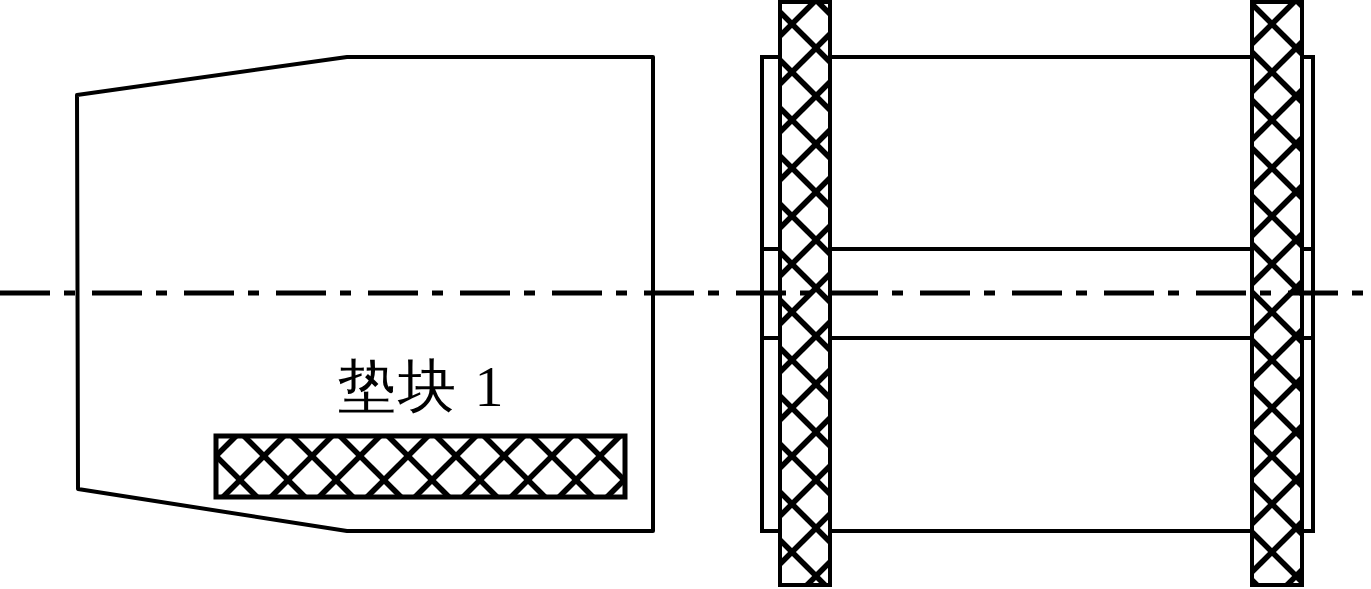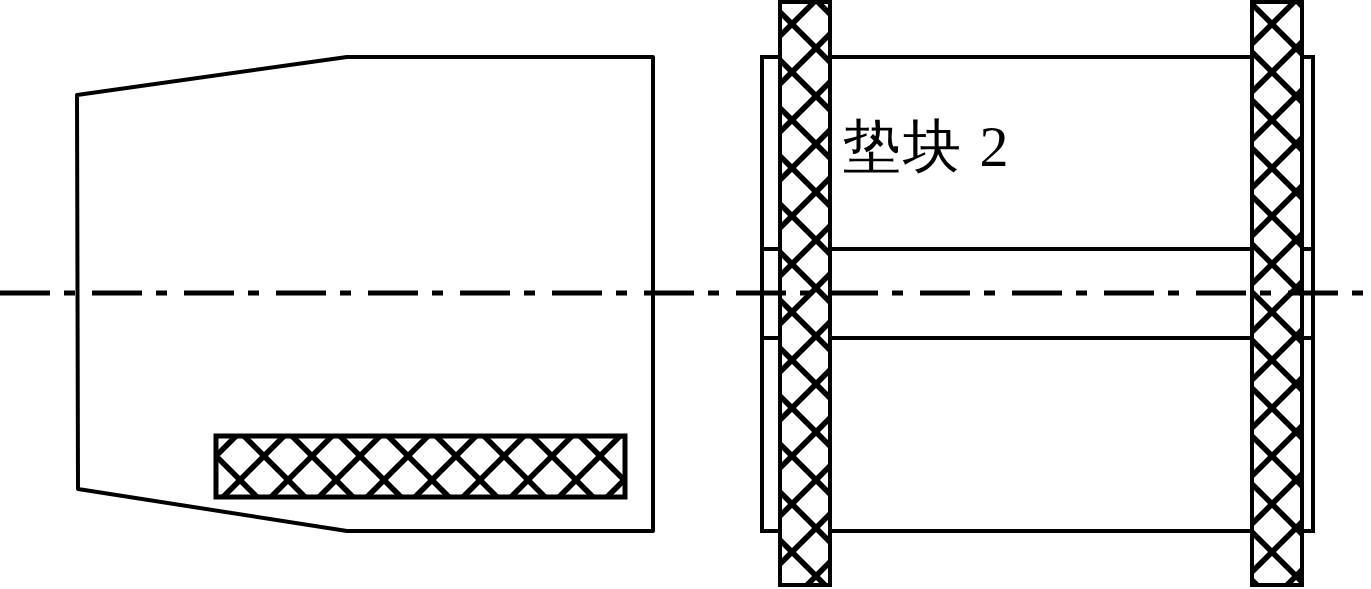--- a/index.html
+++ b/index.html
@@ -45,14 +45,14 @@
       </defs>
       <polygon points="77,95 347,57 653,57 653,531 347,531 78,489" fill="#ffffff" stroke="#000000" stroke-width="4" stroke-linejoin="round"></polygon>
       <rect x="216" y="436" width="409" height="61" fill="url(#crosshatch)" stroke="#000000" stroke-width="5"></rect>
       <rect x="762" y="57" width="551" height="474" fill="#ffffff" stroke="#000000" stroke-width="4"></rect>
       <line x1="762" y1="249" x2="1313" y2="249" stroke="#000000" stroke-width="4"></line>
       <line x1="762" y1="338" x2="1313" y2="338" stroke="#000000" stroke-width="4"></line>
       <rect x="780" y="2" width="50" height="583" fill="url(#crosshatch)" stroke="#000000" stroke-width="4"></rect>
       <rect x="1252" y="2" width="50" height="583" fill="url(#crosshatch)" stroke="#000000" stroke-width="4"></rect>
       <line x1="0" y1="293" x2="1371" y2="293" stroke="#000000" stroke-width="5" stroke-dasharray="50 14 11 17"></line>
     </svg>
-  <div class="part-label" id="label-spacer-2" style="left: 843px; top: 118px; font-size: 58px;">垫块 2</div>
+  <div class="part-label" id="label-spacer-1" style="left: 338px; top: 358px; font-size: 58px;">垫块 1</div>
 </div>
 
 </body></html>

